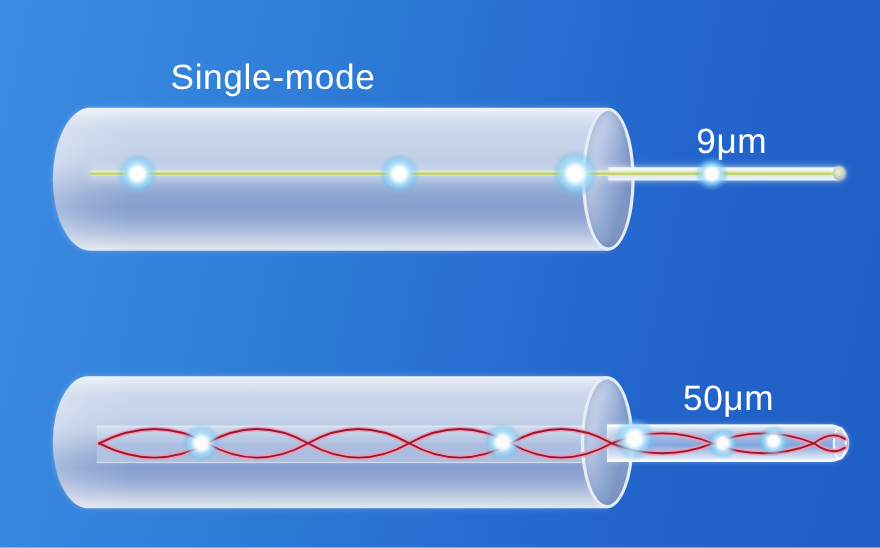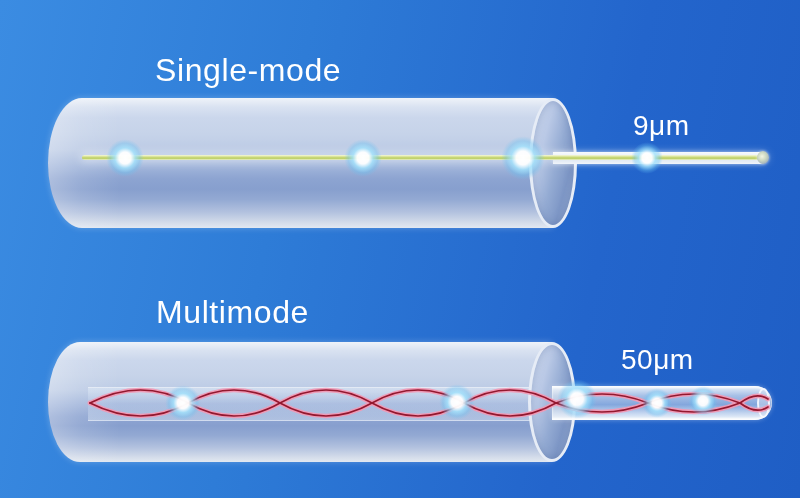--- a/index.html
+++ b/index.html
@@ -6,21 +6,21 @@
   .stage{
     position:relative;width:800px;height:498px;overflow:hidden;
     background:linear-gradient(102deg,#3b8ce2 0%,#2e7cd7 35%,#2365cc 72%,#1f5ec5 100%);
     font-family:"Liberation Sans",sans-serif;
   }
   .fiber-label{
     position:absolute;color:#ffffff;font-size:32px;font-weight:400;
     letter-spacing:.6px;white-space:nowrap;
   }
   .diam-label{
-    position:absolute;color:#ffffff;font-size:28px;font-weight:400;
+    position:absolute;color:#ffffff;font-size:32px;font-weight:400;
     letter-spacing:.5px;white-space:nowrap;
   }
   .cladding{
     position:absolute;left:48px;
     background:linear-gradient(180deg,
       #eff3f9 0%,#d9e2f1 7%,#cbd7ec 15%,#c6d3e9 28%,#bccbe5 40%,
       #a2b6db 52%,#8da4d1 62%,#879fce 70%,#93a9d3 78%,#b3c2df 88%,
       #d4dcea 96%,#e2e8f1 100%);
     box-shadow:0 0 6px rgba(255,255,255,0.25);
   }
@@ -94,21 +94,20 @@
   <div class="sm-core-line"></div>
   <div class="sm-core-tip"></div>
 
   <div class="pulse" style="left:125px;top:158px;width:38px;height:38px;"></div>
   <div class="pulse" style="left:363px;top:158px;width:38px;height:38px;"></div>
   <div class="pulse" style="left:523px;top:158px;width:44px;height:44px;"></div>
   <div class="pulse" style="left:647px;top:158px;width:32px;height:32px;"></div>
 
   <div class="diam-label" style="left:633px;top:110px;">9μm</div>
 
-  <div class="fiber-label" style="left:156px;top:294px;">Multimode</div>
 
   <div class="cladding mm"></div>
   <div class="cap-highlight mm"></div>
   <div class="mm-core-band"></div>
   <div class="opening mm"></div>
   <div class="mm-core-tube"></div>
   <div class="mm-core-tip"></div>
 
   <svg class="waves-svg" viewBox="0 0 695 46">
     <path d="M 10 23 Q 62 -3 108 23 Q 154 49 200 23 Q 246 -3 292 23 Q 338 49 384 23 Q 430 -3 476 23 Q 522 41 568 23 Q 614 5 660 23 Q 676 35 688 27" fill="none" stroke="#f09ab5" stroke-width="4.6" stroke-linecap="round" opacity="0.95"></path>

